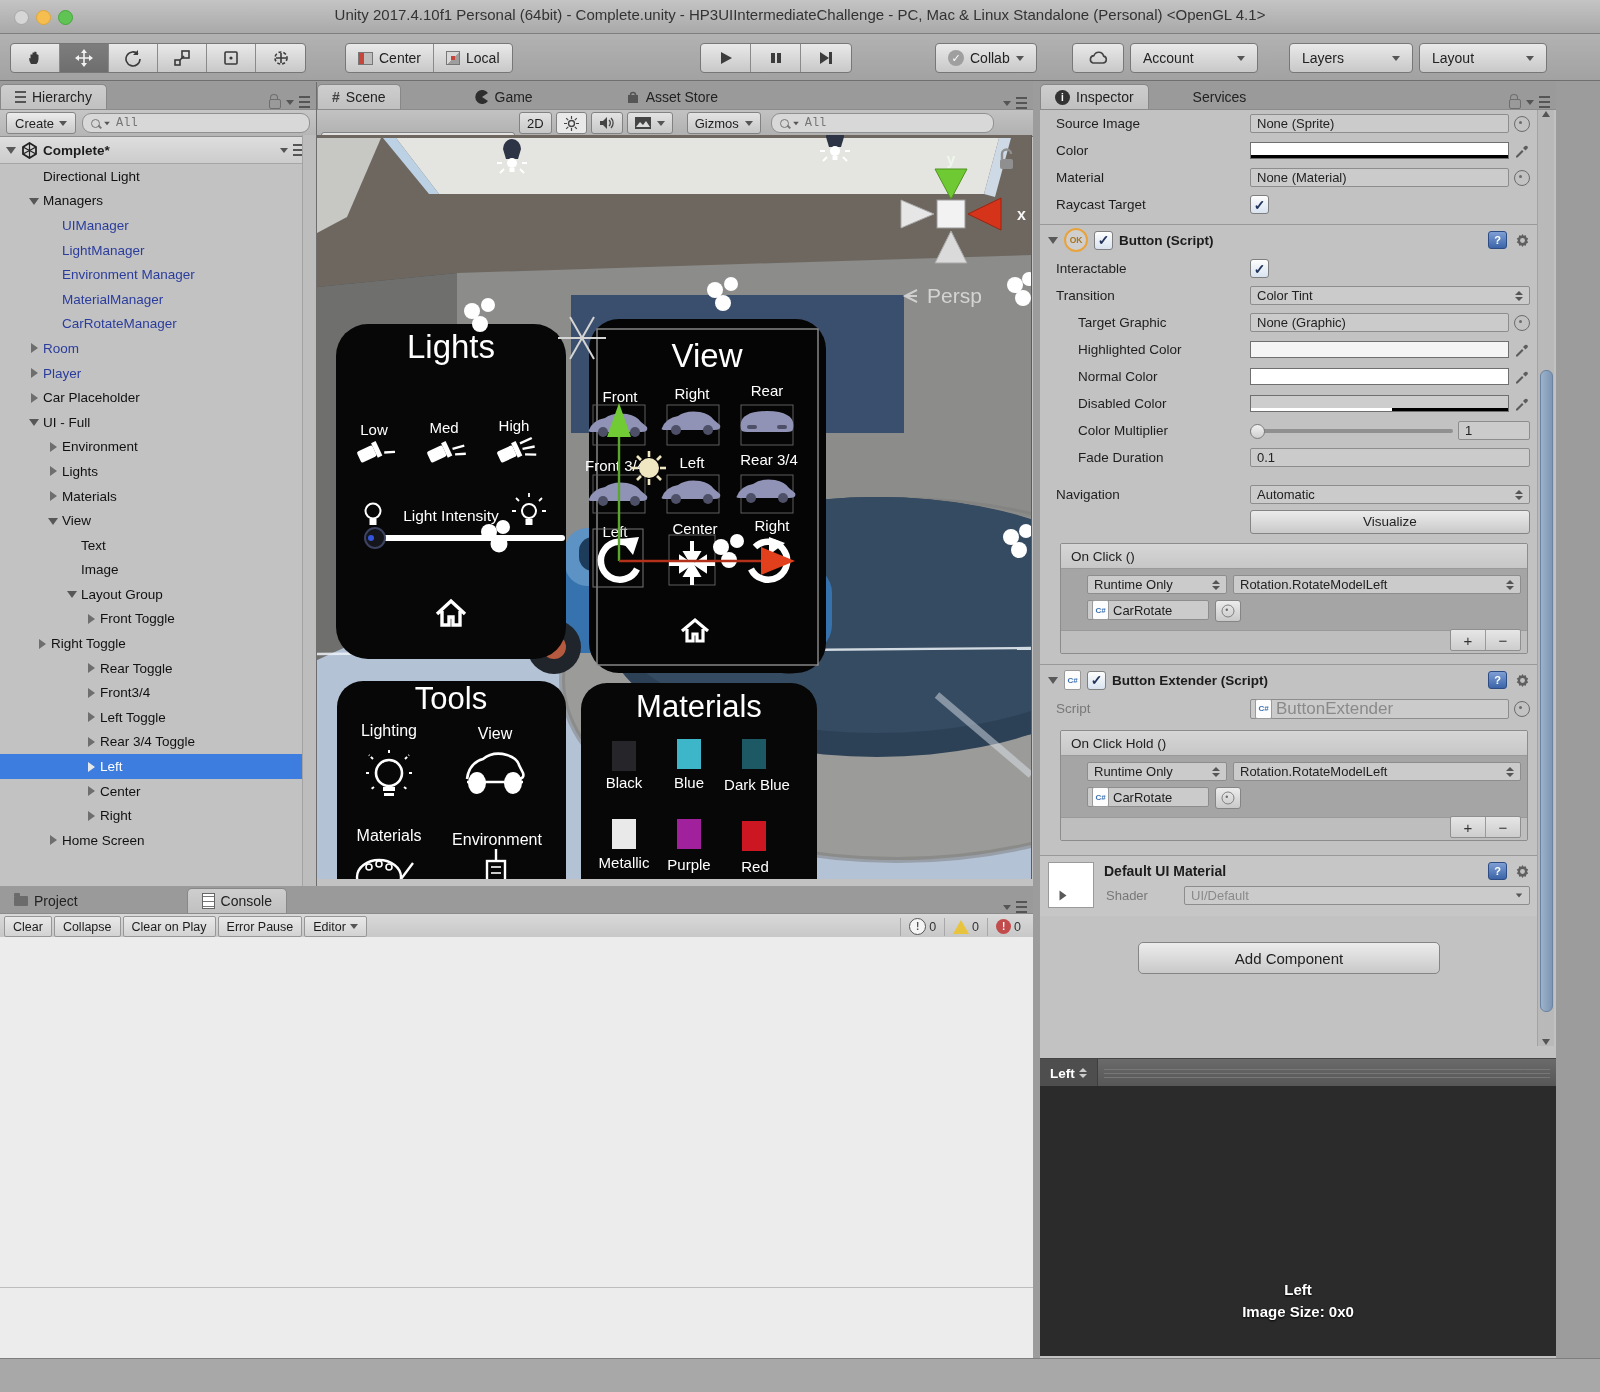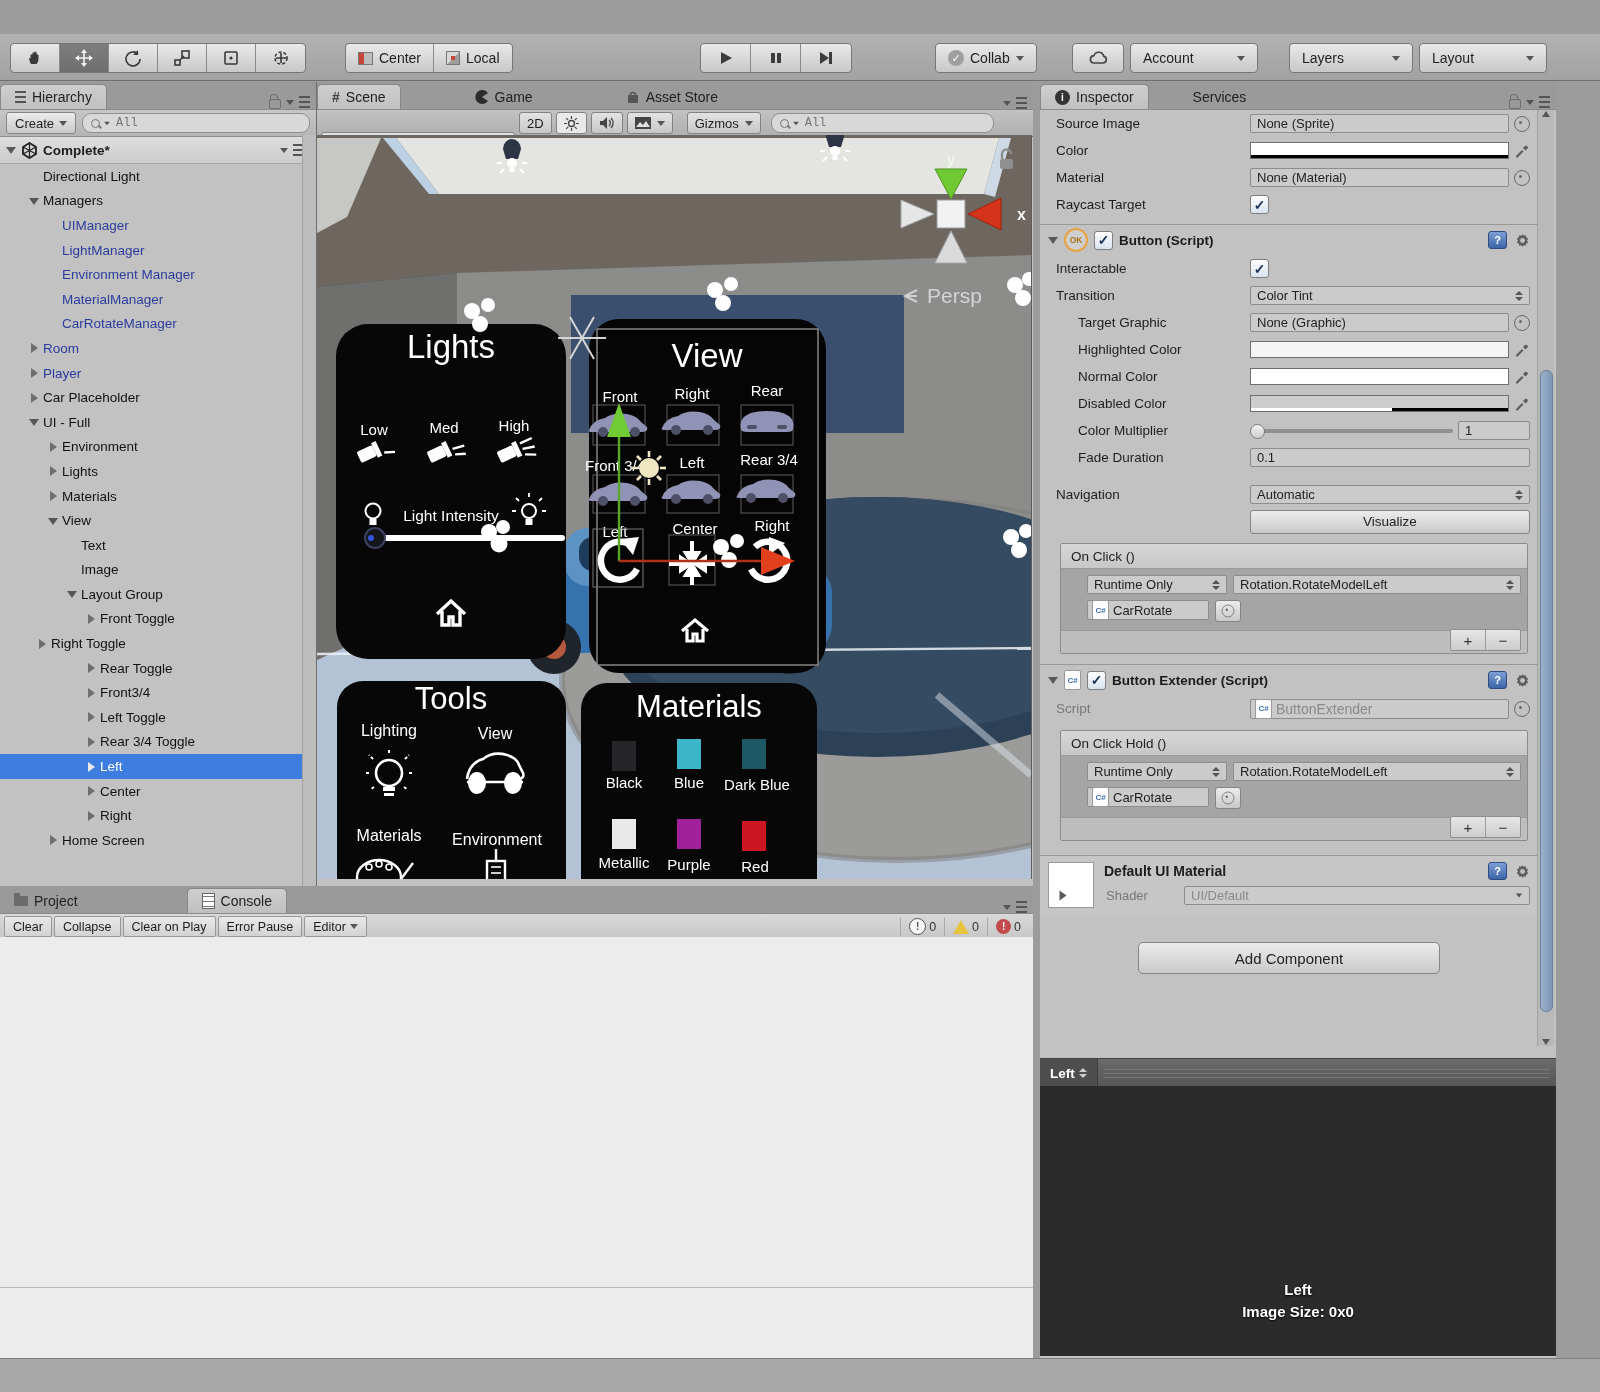--- a/index.html
+++ b/index.html
@@ -154,20 +154,26 @@
   .badge{display:flex;align-items:center;gap:3px;padding:0 8px;font-size:12.5px;color:#333;
     border-left:1px solid #a8a8a8;height:18px;}
   .statusbar{position:absolute;left:0;top:1358px;width:1600px;height:34px;background:#a8a8a8;
     border-top:1px solid #7e7e7e;}
 </style>
 </head>
 <body>
 
 <div id="root">
 
+  <div class="titlebar">
+    <span class="tl tl1"></span>
+    <span class="tl tl2"></span>
+    <span class="tl tl3"></span>
+    <div class="title-text">Unity 2017.4.10f1 Personal (64bit) - Complete.unity - HP3UIIntermediateChallenge - PC, Mac &amp; Linux Standalone (Personal) &lt;OpenGL 4.1&gt;</div>
+  </div>
 
   <div class="toolbar">
     <div class="tb-group" style="left:10px;">
       <div class="tb-btn">
         <svg width="18" height="18" viewBox="0 0 18 18">
             <path d="M5 15 q-2-3-2-6 l1.5.5 v-4 h2 v-2 h2 v-1 l2 .5 v2 l2 1 v4 q0 3-2 5 z" fill="#3a3a3a" stroke="none"></path>
           </svg>
       </div>
       <div class="tb-btn active">
         <svg width="18" height="18" viewBox="0 0 18 18">
@@ -967,21 +973,21 @@
               <path d="M8 1l1.2 2 2.3-.6.6 2.3 2 1.2-1.3 2.1 1.3 2.1-2 1.2-.6 2.3-2.3-.6L8 15l-1.2-2-2.3.6-.6-2.3-2-1.2 1.3-2.1L1.9 5.9l2-1.2.6-2.3 2.3.6z" fill="#5f5f5f"></path>
               <circle cx="8" cy="8" r="2.6" fill="#c2c2c2"></circle>
             </svg>
         </span>
       </div>
       <div class="irow">
         <span class="ilabel" style="color:#787878;">Script</span>
         <div class="ival">
           <div class="objfield" style="flex:1;color:#8a8a8a;">
             <span class="csico">C#</span>
-            <span style="font-size:14px;">ButtonExtender</span>
+            <span style="font-size:17px;">ButtonExtender</span>
           </div>
           <span class="tgt"></span>
         </div>
       </div>
 
       <div class="evbox">
         <div class="evhead">On Click Hold ()</div>
         <div class="evbody">
           <div class="evrow">
             <div class="ufield" style="width:140px;flex:none">

